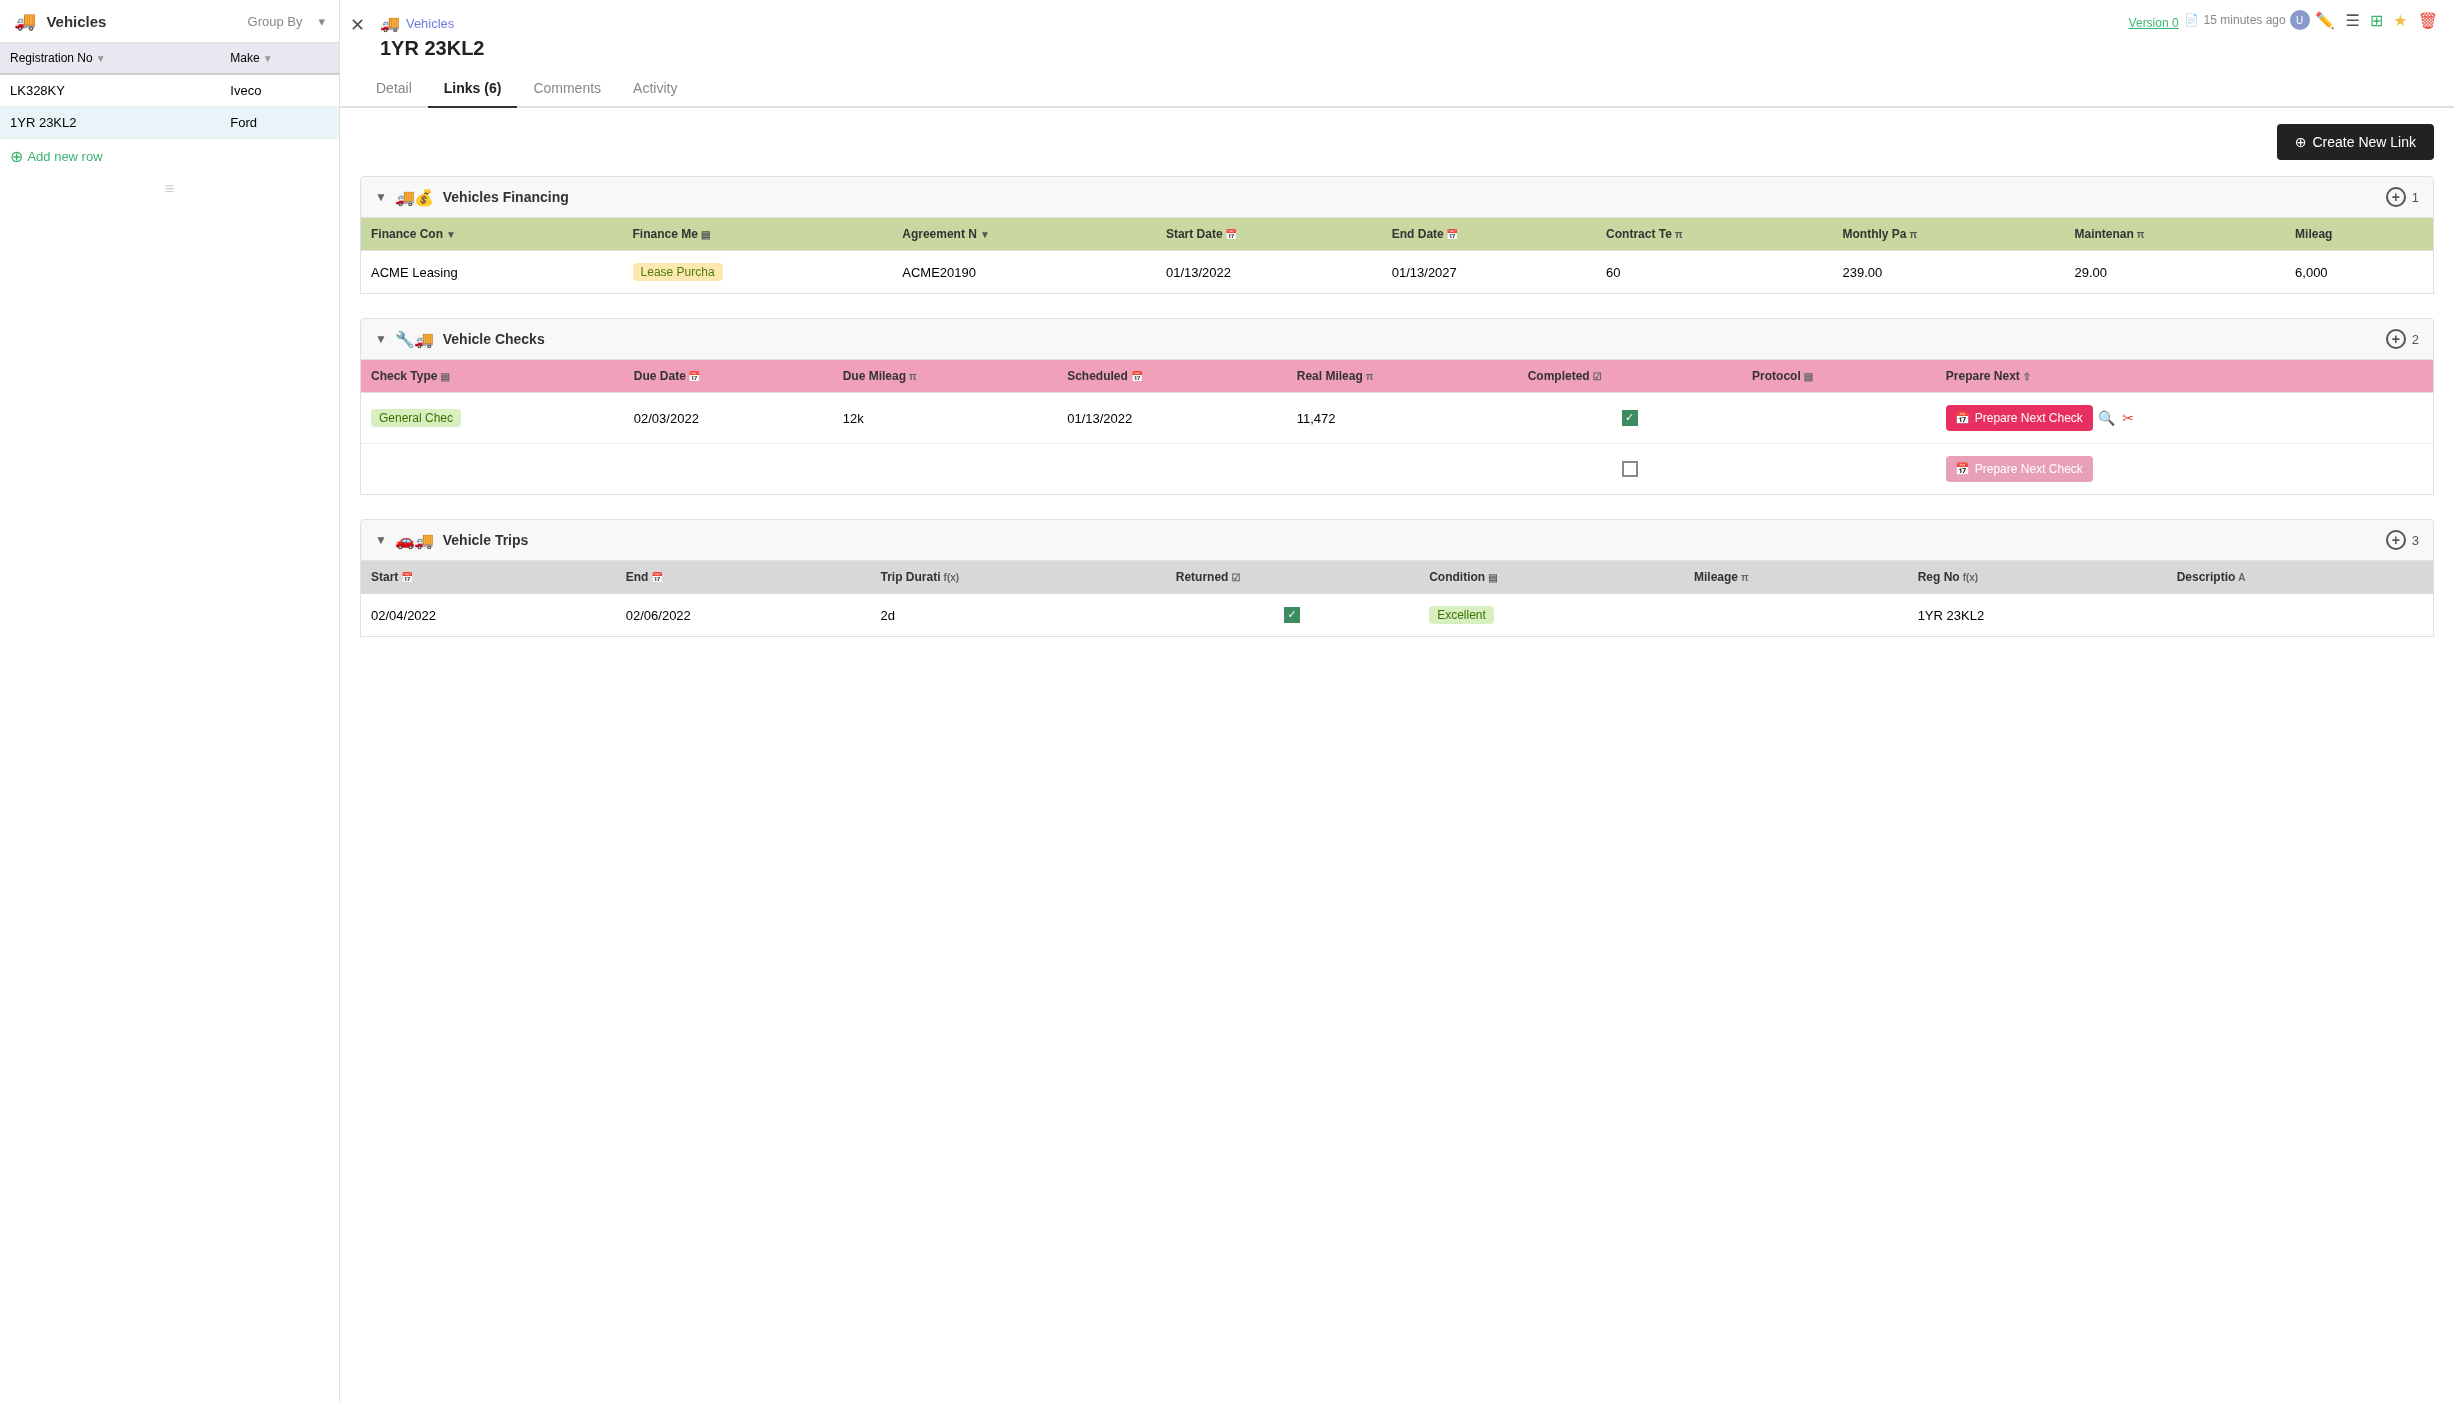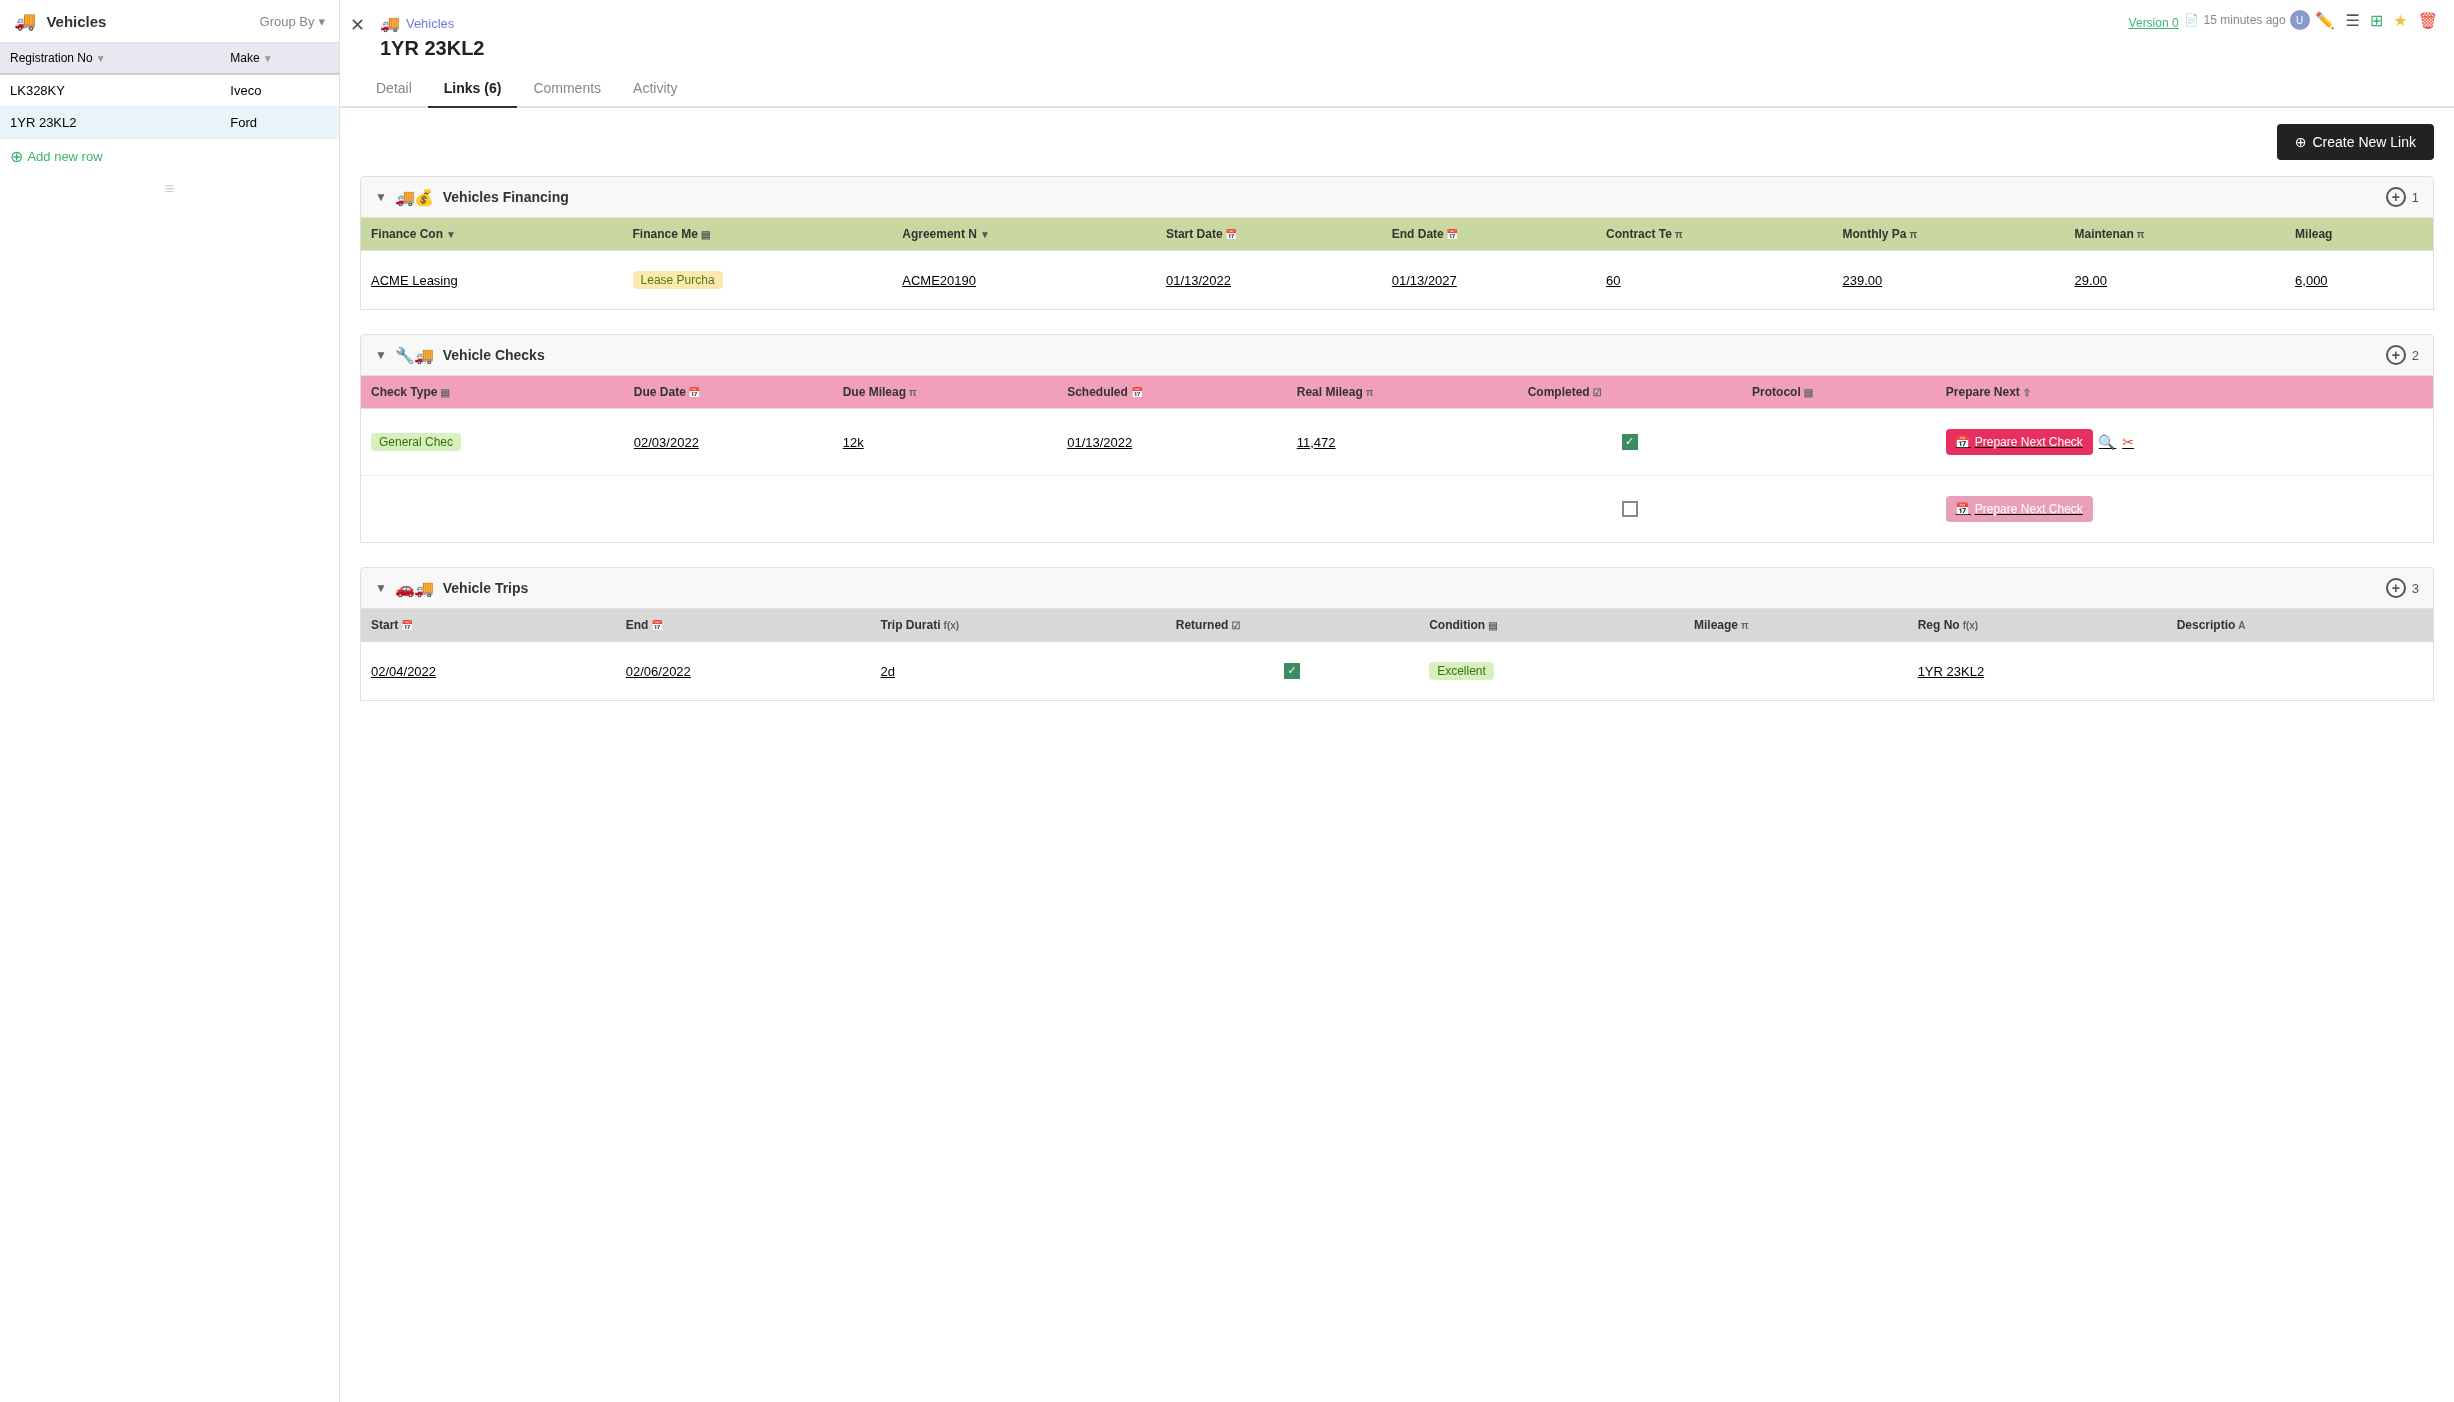--- a/index.html
+++ b/index.html
@@ -3,21 +3,21 @@
   <meta charset="utf-8">
   <style>
     * { box-sizing: border-box; margin: 0; padding: 0; }
     body { font-family: -apple-system, BlinkMacSystemFont, 'Segoe UI', sans-serif; font-size: 13px; background: #f5f5f5; display: flex; height: 100vh; overflow: hidden; }
 
     
     .left-panel { width: 340px; background: #fff; border-right: 1px solid #e0e0e0; display: flex; flex-direction: column; flex-shrink: 0; }
     .left-header { padding: 10px 14px; display: flex; align-items: center; gap: 10px; border-bottom: 1px solid #e0e0e0; background: #fff; }
     .left-header .truck-icon { color: #6c7ae0; font-size: 18px; }
     .left-header .title { font-weight: 600; font-size: 15px; color: #333; }
-    .left-header .group-by { font-size: 13px; color: #888; display: flex; align-items: center; gap: 4px; cursor: pointer; margin-left: auto; }
+    .left-header .group-by { font-size: 13px; color: #888; display: flex; align-items: center; gap: 16px; cursor: pointer; margin-left: auto; }
     .left-table { flex: 1; overflow: auto; }
     .left-table table { width: 100%; border-collapse: collapse; }
     .left-table th { background: #e8e8f0; padding: 8px 10px; text-align: right; font-weight: 400; font-size: 12px; border-bottom: 2px solid #ccc; white-space: nowrap; }
     .left-table th .sort-icon { color: #999; font-size: 10px; }
     .left-table td { padding: 8px 10px; border-bottom: 1px solid #eee; font-size: 13px; }
     .left-table tr.selected td { background: #e8f4f8; }
     .add-row { padding: 8px 10px; color: #3cb371; font-size: 13px; cursor: pointer; display: flex; align-items: center; gap: 4px; }
     .drag-handle { text-align: center; color: #ccc; padding: 6px; font-size: 16px; }
 
     
@@ -58,21 +58,21 @@
     .section-header .section-icon { font-size: 16px; }
     .section-header .section-title { font-weight: 600; font-size: 14px; color: #333; }
     .section-header .section-add { margin-left: auto; display: flex; align-items: center; gap: 6px; color: #555; font-size: 13px; cursor: pointer; }
     .section-add-circle { width: 20px; height: 20px; border-radius: 50%; border: 2px solid #555; display: flex; align-items: center; justify-content: center; font-size: 14px; font-weight: 700; }
     .section-num { color: #555; font-size: 13px; }
 
     
     .data-table-wrap { border: 1px solid #e0e0e0; border-top: none; overflow-x: auto; }
     .data-table { width: 100%; border-collapse: collapse; min-width: 600px; }
     .data-table th { padding: 9px 10px; text-align: left; font-size: 12px; font-weight: 700; border-bottom: 1px solid #ddd; white-space: nowrap; }
-    .data-table td { padding: 20px 10px; border-bottom: 1px solid #eee; font-size: 13px; vertical-align: middle; white-space: nowrap; text-decoration: underline; }
+    .data-table td { padding: 12px 10px; border-bottom: 1px solid #eee; font-size: 13px; vertical-align: middle; white-space: nowrap; }
     .data-table tr:last-child td { border-bottom: none; }
 
     
     .finance-th { background: #c8d8a0; color: #333; }
     .finance-th .col-icon { color: #555; font-size: 10px; }
 
     
     .checks-th { background: #f0a0b8; color: #333; }
 
     

